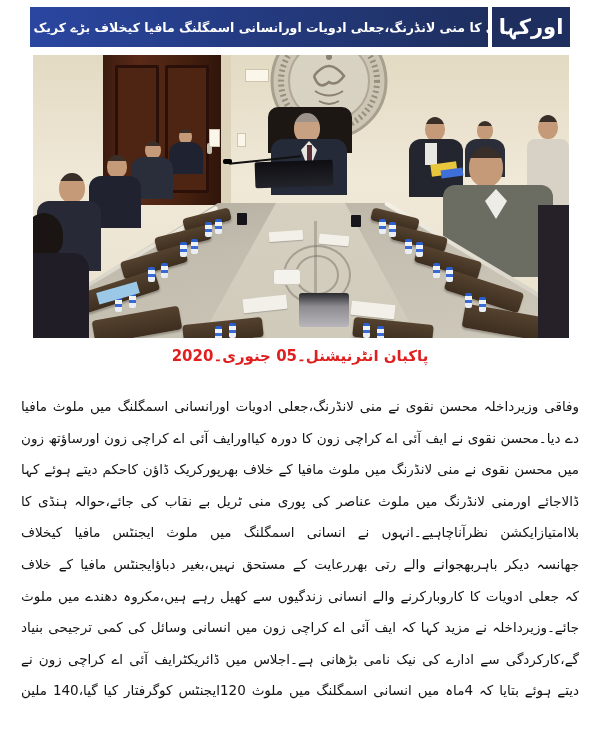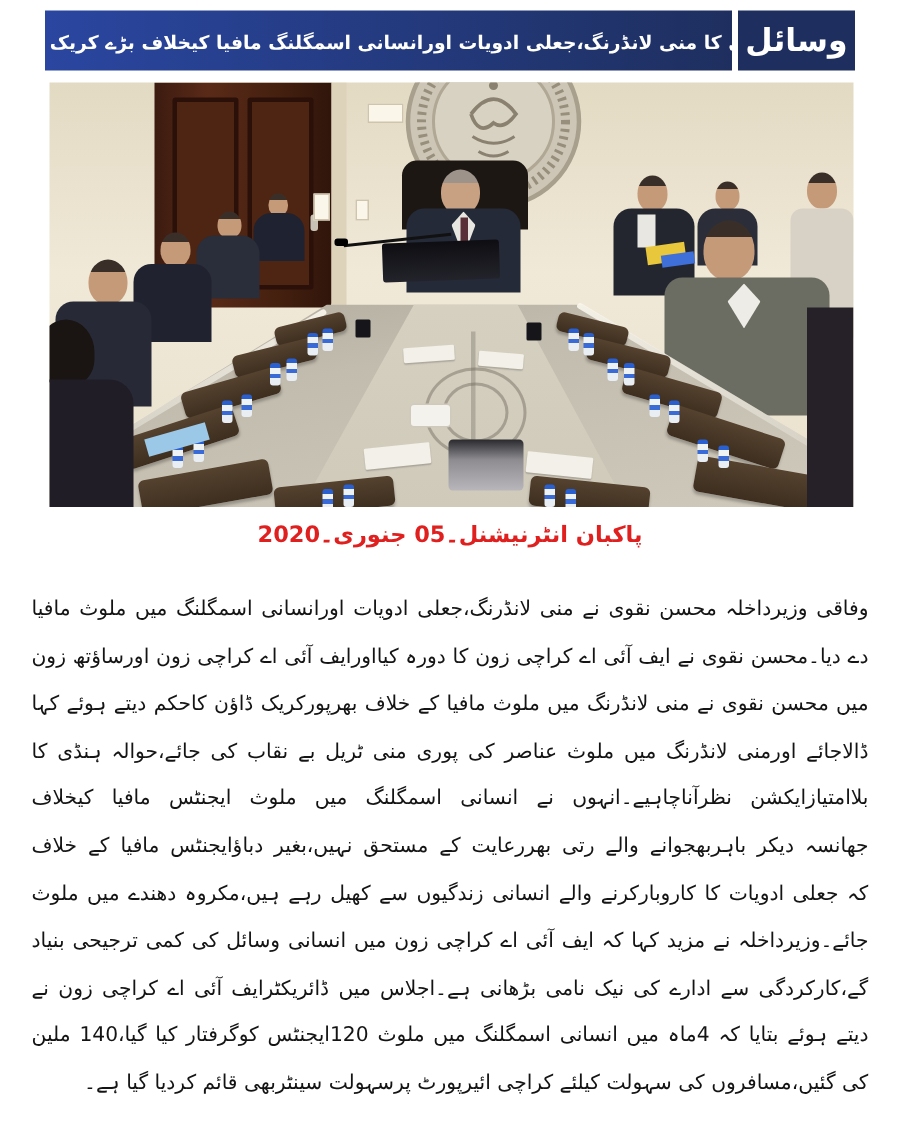--- a/index.html
+++ b/index.html
@@ -53,21 +53,21 @@
     font-weight:bold;font-size:15px;direction:rtl;}
   #article{top:391px;left:21px;right:21px;direction:rtl;}
   .tline{height:31.6px;line-height:31.6px;font-size:13.5px;color:#141414;
     text-align:justify;text-align-last:justify;overflow:hidden;}
   .tline.last{text-align-last:right;}
 </style>
 </head>
 <body>
 
 <div class="abs" id="brand-box">
-  <span>وسائل</span>
+  <span>اورکہا</span>
 </div>
 <div class="abs" id="headline-box">
   <span>محسن نقوی کا منی لانڈرنگ،جعلی ادویات اورانسانی اسمگلنگ مافیا کیخلاف بڑے کریک ڈاؤن کا حکم</span>
 </div>
 
 <div class="abs" id="photo">
 
   <div class="abs door">
     <div class="abs door-panel" style="left:12px;"></div>
     <div class="abs door-panel" style="left:62px;"></div>
@@ -182,14 +182,13 @@
   <div class="tline">وفاقی وزیرداخلہ محسن نقوی نے منی لانڈرنگ،جعلی ادویات اورانسانی اسمگلنگ میں ملوث مافیا کیخلاف بڑے پیمانے پرکریک ڈاؤن کا حکم</div>
   <div class="tline">دے دیا۔محسن نقوی نے ایف آئی اے کراچی زون کا دورہ کیااورایف آئی اے کراچی زون اورساؤتھ زون کی کارکردگی کا جائزہ لیا۔اجلاس</div>
   <div class="tline">میں محسن نقوی نے منی لانڈرنگ میں ملوث مافیا کے خلاف بھرپورکریک ڈاؤن کاحکم دیتے ہوئے کہا کہ بڑے منی لانڈررز پرمضبوط ہاتھ</div>
   <div class="tline">ڈالاجائے اورمنی لانڈرنگ میں ملوث عناصر کی پوری منی ٹریل بے نقاب کی جائے،حوالہ ہنڈی کا کاروبارکسی صورت برداشت نہیں،</div>
   <div class="tline">بلاامتیازایکشن نظرآناچاہیے۔انہوں نے انسانی اسمگلنگ میں ملوث ایجنٹس مافیا کیخلاف مؤثرکارروائی کاحکم بھی دیا اورکہا کہ معصوم لوگوں کو</div>
   <div class="tline">جھانسہ دیکر باہربھجوانے والے رتی بھررعایت کے مستحق نہیں،بغیر دباؤایجنٹس مافیا کے خلاف کارروائی کی جائے۔محسن نقوی نے یہ بھی کہا</div>
   <div class="tline">کہ جعلی ادویات کا کاروبارکرنے والے انسانی زندگیوں سے کھیل رہے ہیں،مکروہ دھندے میں ملوث عناصرکوقانون کی گرفت میں لایا</div>
   <div class="tline">جائے۔وزیرداخلہ نے مزید کہا کہ ایف آئی اے کراچی زون میں انسانی وسائل کی کمی ترجیحی بنیاد پردورکی جائیگی،تمام ضروری وسائل دیں</div>
   <div class="tline">گے،کارکردگی سے ادارے کی نیک نامی بڑھانی ہے۔اجلاس میں ڈائریکٹرایف آئی اے کراچی زون نے وزیرداخلہ محسن نقوی کو بریفنگ</div>
   <div class="tline">دیتے ہوئے بتایا کہ 4ماہ میں انسانی اسمگلنگ میں ملوث 120ایجنٹس کوگرفتار کیا گیا،140 ملین روپے کی نان کسٹم مصنوعات اورڈرگز ضبط</div>
-  <div class="tline last">کی گئیں،مسافروں کی سہولت کیلئے کراچی ائیرپورٹ پرسہولت سینٹربھی قائم کردیا گیا ہے۔</div>
 </div>
 
 </body></html>

